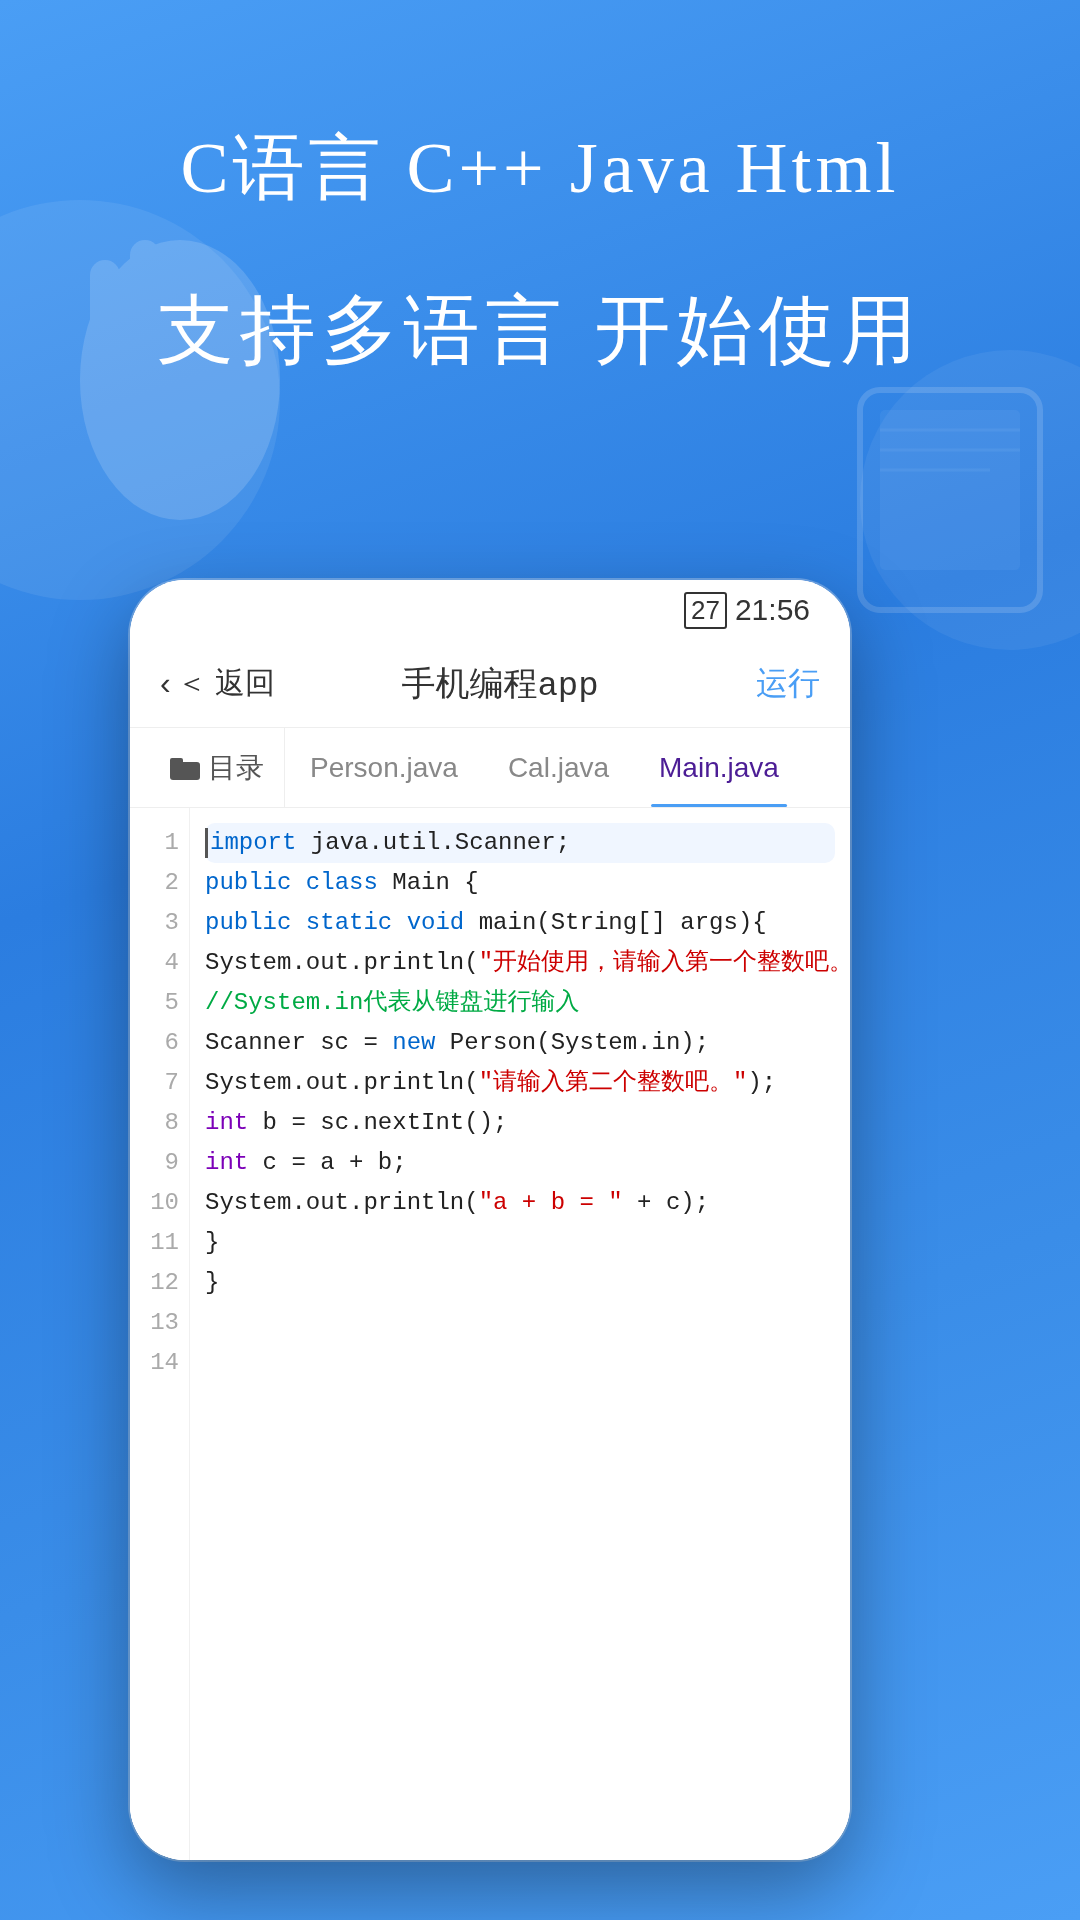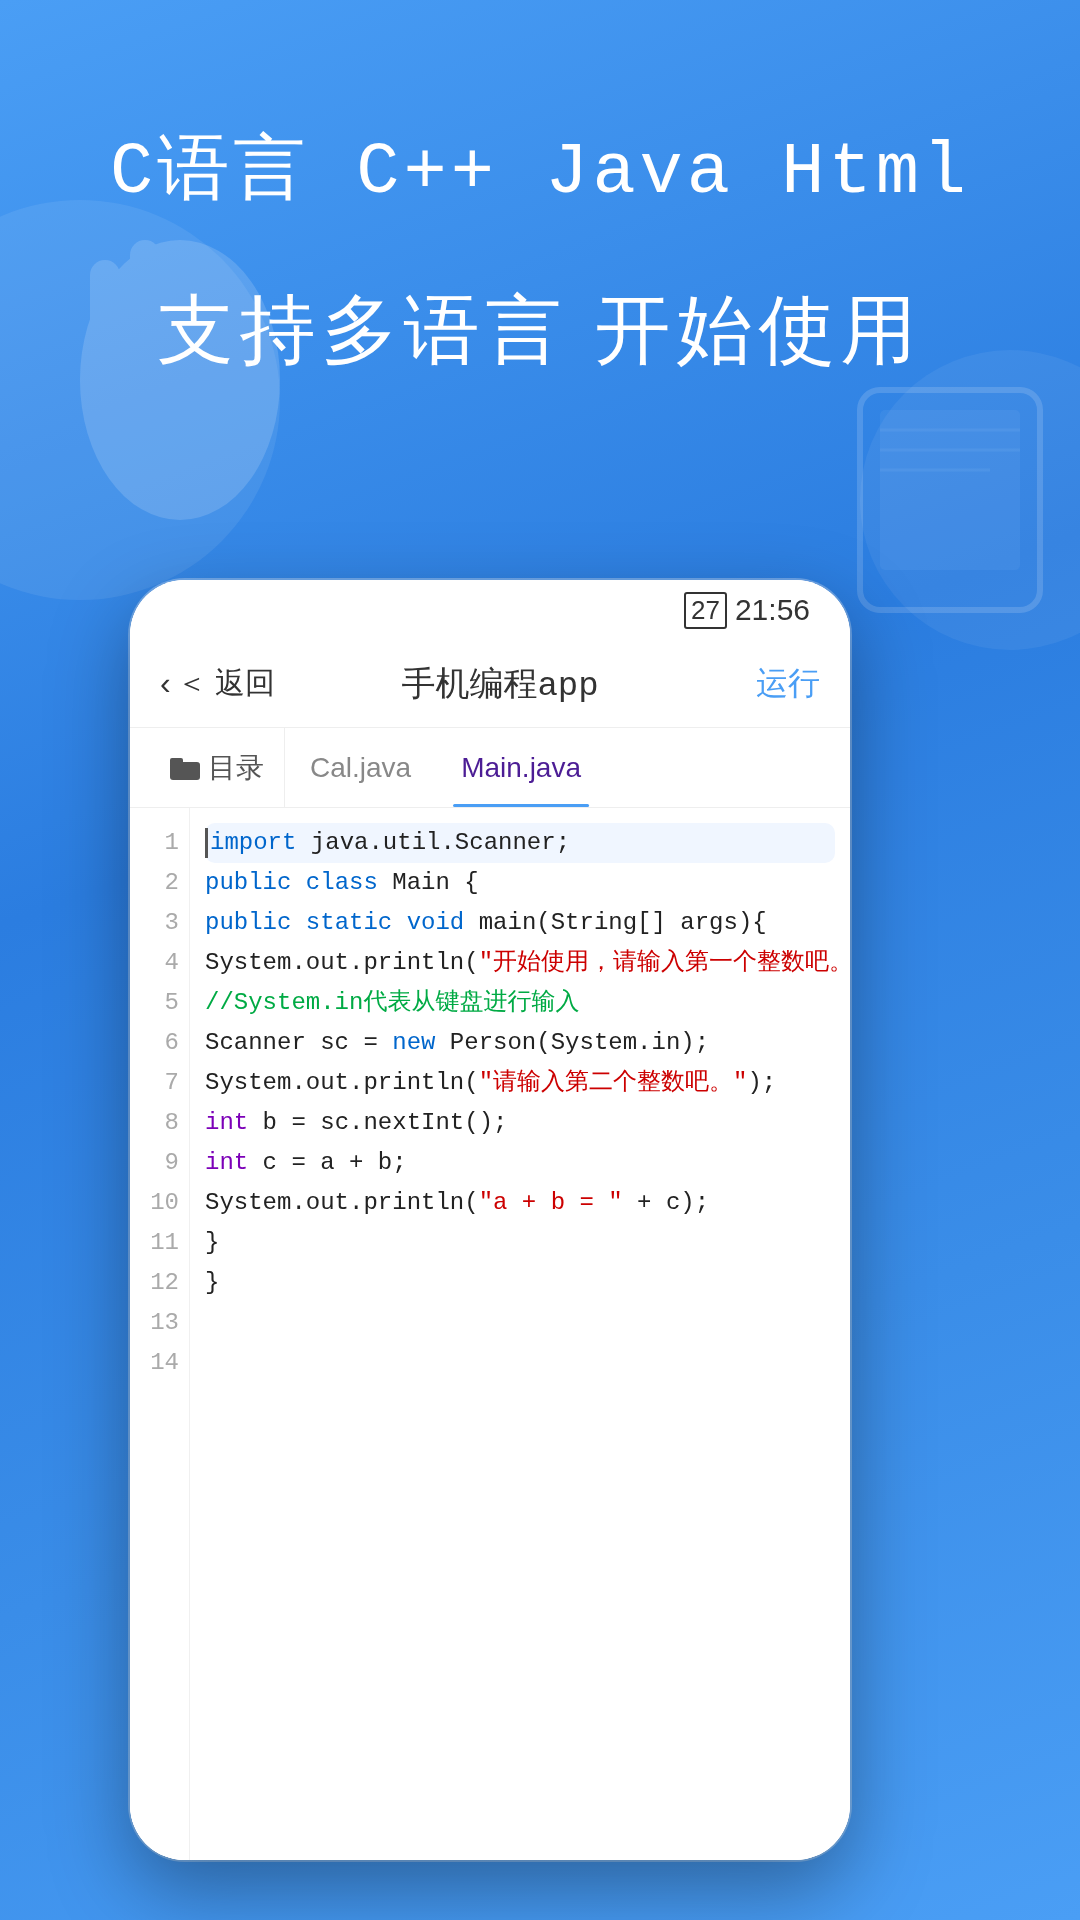--- a/index.html
+++ b/index.html
@@ -62,21 +62,21 @@
 
     .hero-title {
       position: absolute;
       top: 120px;
       left: 0; right: 0;
       text-align: center;
       color: white;
       font-size: 72px;
       font-weight: 400;
       letter-spacing: 4px;
-      font-family: Liberation Mono, monospace;
+      font-family: Liberation Serif, serif;
     }
 
     .hero-subtitle {
       position: absolute;
       top: 280px;
       left: 0; right: 0;
       text-align: center;
       color: white;
       font-size: 76px;
       font-weight: 400;
@@ -327,20 +327,23 @@
         <div class="nav-run">运行</div>
       </div>
 
       <div class="tab-bar">
         <div class="tab-folder">
           <svg width="30" height="24" viewBox="0 0 30 24">
             <rect x="0" y="6" width="30" height="18" rx="3" fill="#555"></rect>
             <rect x="0" y="2" width="13" height="8" rx="2" fill="#555"></rect>
           </svg>
           <span style="font-size:28px; color:#555;">目录</span>
+        </div>
+        <div class="tab-item">
+          <span>Person.java</span>
         </div>
         <div class="tab-item">
           <span>Cal.java</span>
         </div>
         <div class="tab-item active">
           <span>Main.java</span>
         </div>
       </div>
 
       <div class="code-editor">

